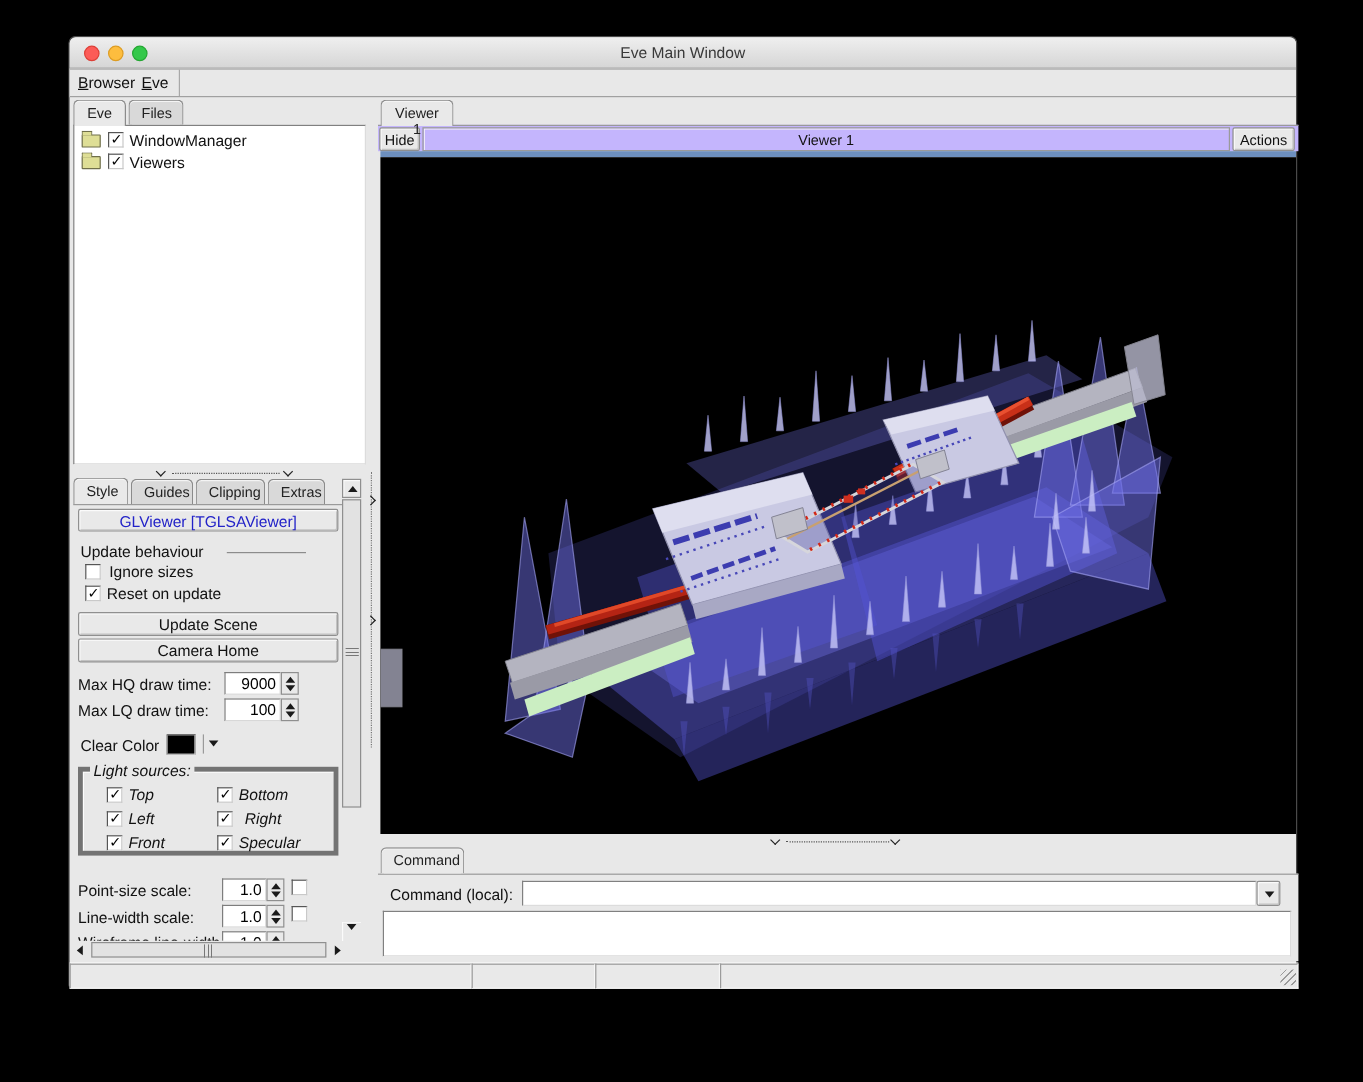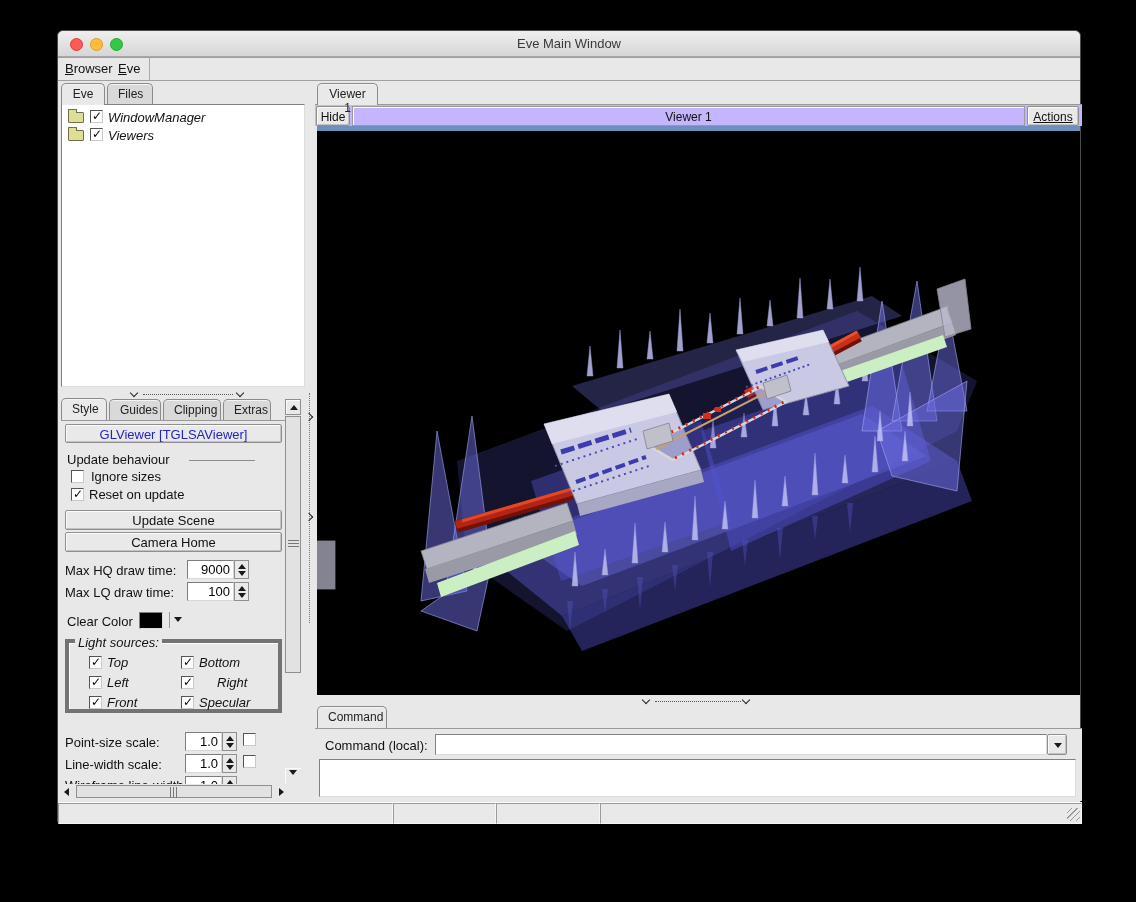--- a/index.html
+++ b/index.html
@@ -79,21 +79,21 @@
 
   <div class="menubar">
     <span class="menu-item" style="left:7px;"><span class="hot">B</span><span>rowser</span></span>
     <span class="menu-item" style="left:60px;"><span class="hot">E</span><span>ve</span></span>
     <span class="menu-sep"></span>
   </div>
 
   <div class="tab active" style="left:3px;top:52px;width:44px;">Eve</div>
   <div class="tab" style="left:49px;top:52px;width:46px;">Files</div>
 
-  <div class="sunken" style="position:absolute;left:3px;top:73px;width:244px;height:283px;font-style:italic;">
+  <div class="sunken" style="position:absolute;left:3px;top:73px;width:244px;height:283px;">
     <div style="position:relative;height:18px;margin:4px 0 0 4px;">
       <span class="folder" style="left:2px;top:3px;"></span>
       <span class="cb checked" style="left:24px;top:1px;"></span>
       <span class="lbl" style="left:42px;top:1px;">WindowManager</span>
     </div>
     <div style="position:relative;height:18px;margin-left:4px;">
       <span class="folder" style="left:2px;top:3px;"></span>
       <span class="cb checked" style="left:24px;top:1px;"></span>
       <span class="lbl" style="left:42px;top:1px;">Viewers</span>
     </div>
@@ -148,21 +148,21 @@
 
     <div class="groupbox" style="left:4px;top:218px;width:217px;height:74px;">
       <span class="legend" style="left:6px;top:-8px;">Light sources:</span>
       <span class="cb checked" style="left:20px;top:13px;"></span>
       <span class="lbl" style="left:38px;top:12px;">Top</span>
       <span class="cb checked" style="left:112px;top:13px;"></span>
       <span class="lbl" style="left:130px;top:12px;">Bottom</span>
       <span class="cb checked" style="left:20px;top:33px;"></span>
       <span class="lbl" style="left:38px;top:32px;text-align:right;">Left</span>
       <span class="cb checked" style="left:112px;top:33px;"></span>
-      <span class="lbl" style="left:148px;top:32px;">Right</span>
+      <span class="lbl" style="left:135px;top:32px;">Right</span>
       <span class="cb checked" style="left:20px;top:53px;"></span>
       <span class="lbl" style="left:38px;top:52px;">Front</span>
       <span class="cb checked" style="left:112px;top:53px;"></span>
       <span class="lbl" style="left:130px;top:52px;">Specular</span>
     </div>
 
     <span class="lbl" style="left:4px;top:314px;">Point-size scale:</span>
     <span class="spin" style="left:124px;top:311px;">
       <span class="val" style="width:37px;">1.0</span>
       <span class="btns" style="left:37px;">
@@ -212,21 +212,21 @@
   <div style="position:absolute;left:247px;top:52px;width:10px;height:716px;">
     <span class="dot-v" style="left:4px;top:310px;height:230px;"></span>
     <span class="chev-right" style="left:1px;top:331px;"></span>
     <span class="chev-right" style="left:1px;top:431px;"></span>
   </div>
 
   <div class="tab active" style="left:259px;top:52px;width:61px;">Viewer 1</div>
   <div style="position:absolute;left:257px;top:73px;width:767px;height:22px;border-top:1px solid #9a9a9a;background:#c4b5fd;">
     <div class="btn" style="left:1px;top:1px;width:34px;height:20px;padding-top:3px;font-size:12px;">Hide</div>
     <div style="position:absolute;left:37px;top:1px;width:673px;height:20px;border:1px solid #9a9a9a;box-shadow:inset 1px 1px 0 #f8f8f8;text-align:center;font-size:12px;padding-top:3px;color:#111;">Viewer 1</div>
-    <div class="btn" style="left:712px;top:1px;width:52px;height:20px;padding-top:3px;font-size:12px;text-decoration:underline;">Actions</div>
+    <div class="btn" style="left:712px;top:1px;width:52px;height:20px;padding-top:3px;font-size:12px;">Actions</div>
   </div>
   <div id="viewer-highlight" style="position: absolute; left: 259px; top: 95px; width: 763px; height: 5px; background: rgb(109, 143, 190);"></div>
 
   <div id="gl-area" style="position:absolute;left:259px;top:100px;width:763px;height:564px;background:#000;overflow:hidden;">
     <svg width="763" height="564" viewBox="0 0 763 564">
 
       <polygon points="140,330 540,180 660,250 640,300 250,500 150,430" fill="rgba(100,100,230,0.20)"></polygon>
       <polygon points="255,255 555,165 585,185 285,280" fill="rgba(120,120,235,0.30)"></polygon>
 
       <polygon points="165,420 555,275 640,330 245,485" fill="rgba(95,95,225,0.40)"></polygon>

